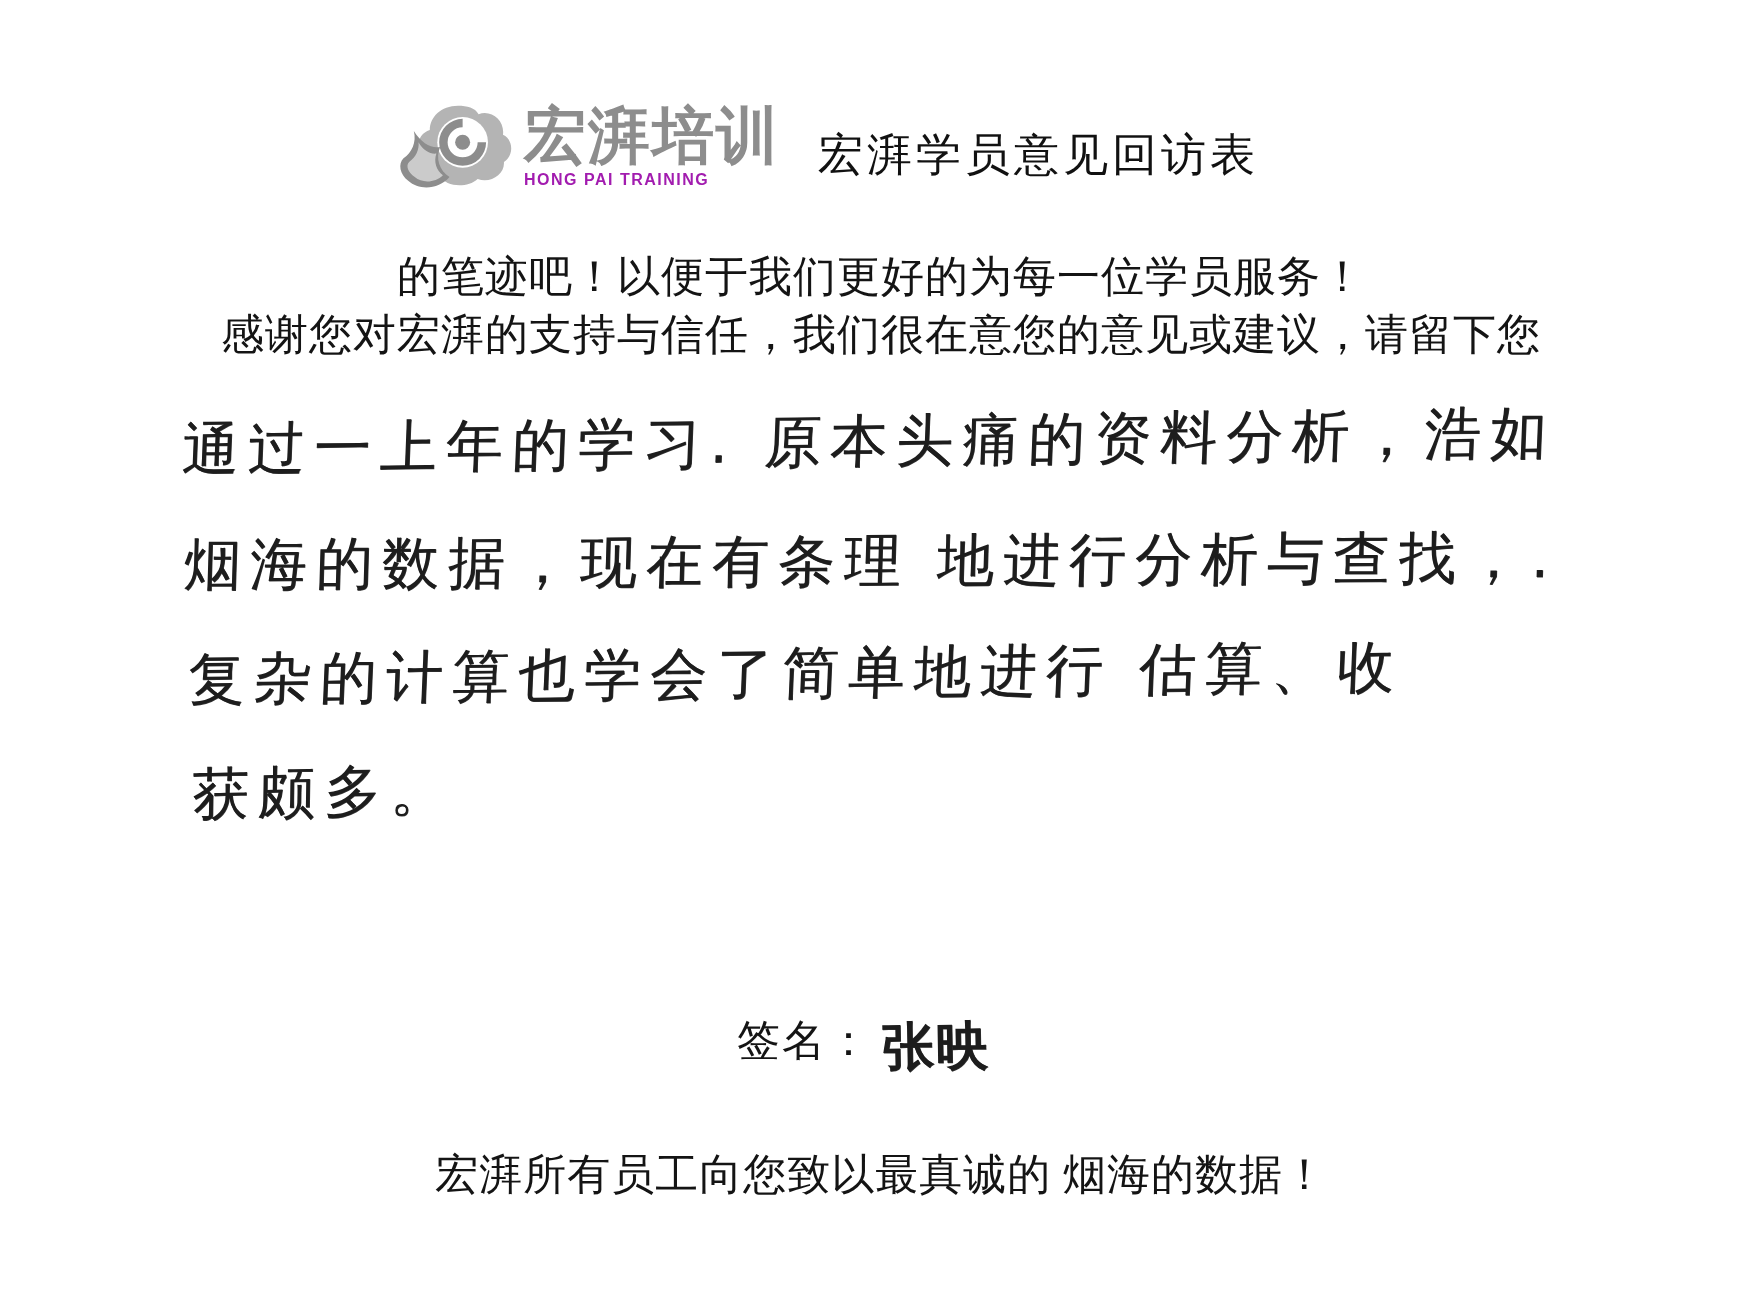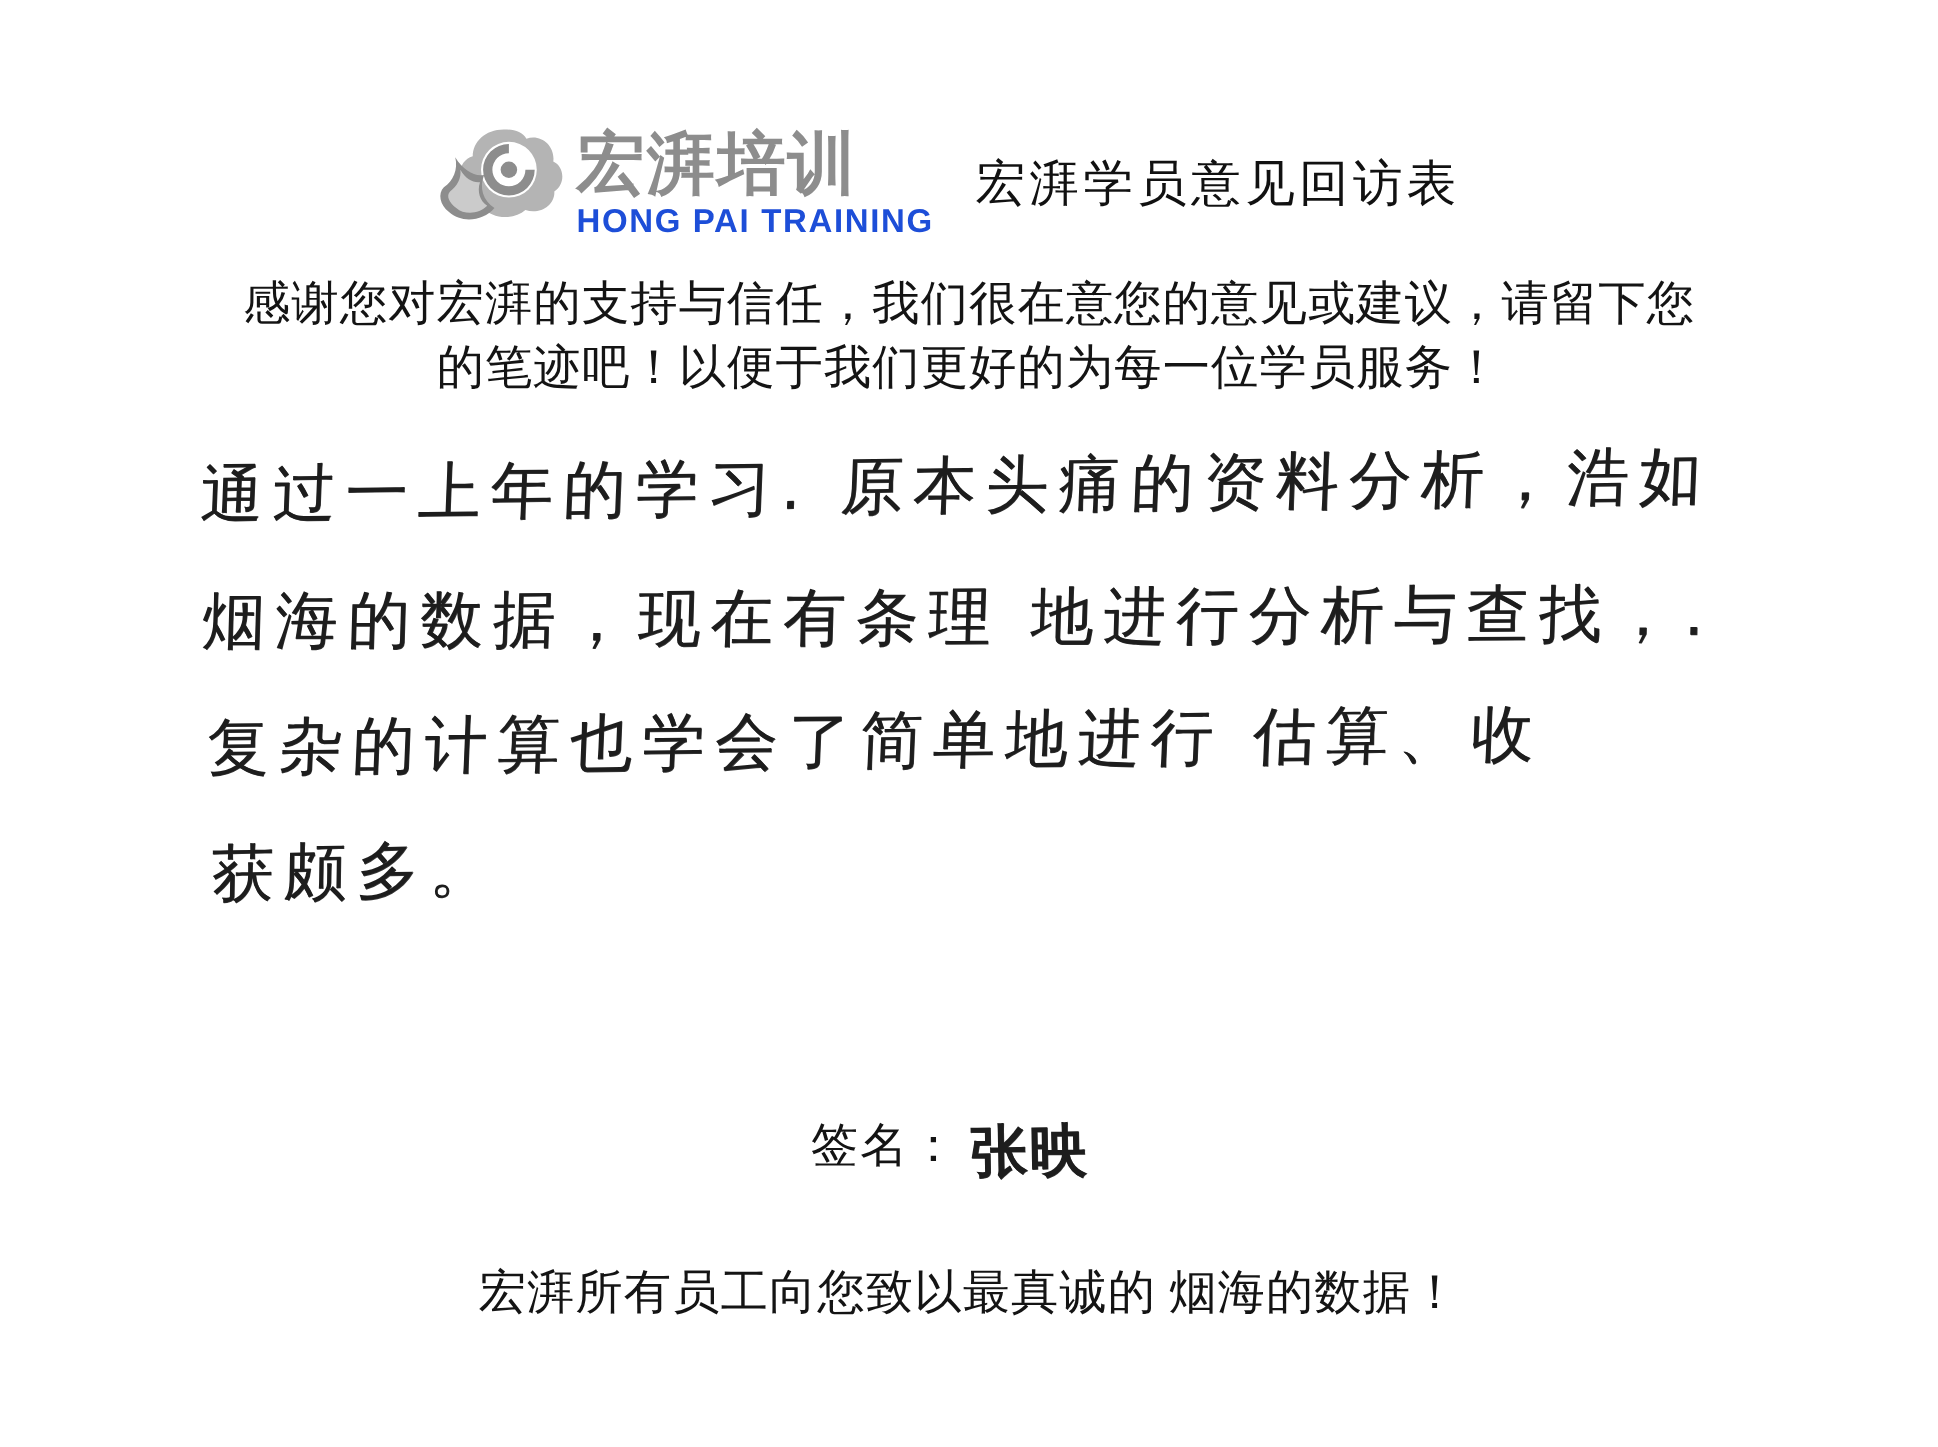--- a/index.html
+++ b/index.html
@@ -35,28 +35,27 @@
     flex-direction: column;
     margin-left: 6px;
   }
   .logo-name {
     font-family: "Liberation Sans", sans-serif;
     font-size: 62px;
     font-weight: 900;
     letter-spacing: 2px;
     color: #8d8d8d;
     line-height: 1.0;
-    margin-top: 21px;
   }
   .logo-sub {
     font-family: "Liberation Sans", sans-serif;
-    font-size: 30px;
+    font-size: 16px;
     font-weight: 800;
     letter-spacing: 1.5px;
-    color: #1d4ed8;
+    color: #a21caf;
     margin-top: 4px;
   }
   .page-title {
     font-size: 45px;
     color: #111111;
     margin-left: 38px;
     padding-top: 16px;
     letter-spacing: 4px;
     white-space: nowrap;
   }
@@ -158,22 +157,22 @@
       <path d="M14 68 C21 63 25 55 24 47 C29 56 37 60 43 59 C40 68 43 77 50 82 C42 90 28 91 20 84 C13 79 10 72 14 68 Z" fill="#ffffff" opacity="0.55"></path>
     </svg>
     <div class="logo-text">
       <span class="logo-name">宏湃培训</span>
       <span class="logo-sub">HONG PAI TRAINING</span>
     </div>
     <div class="page-title">宏湃学员意见回访表</div>
   </div>
 
   <div class="intro">
+    <div>的笔迹吧！以便于我们更好的为每一位学员服务！</div>
     <div>感谢您对宏湃的支持与信任，我们很在意您的意见或建议，请留下您</div>
-    <div>的笔迹吧！以便于我们更好的为每一位学员服务！</div>
   </div>
 
   <div class="handwriting-block">
     <div class="hw hw-line hw-line-1">通过一上年的学习. 原本头痛的资料分析，浩如</div>
     <div class="hw hw-line hw-line-2">烟海的数据，现在有条理 地进行分析与查找，.</div>
     <div class="hw hw-line hw-line-3">复杂的计算也学会了简单地进行 估算、收</div>
     <div class="hw hw-line hw-line-4">获颇多。</div>
   </div>
 
   <div class="sig-block">

